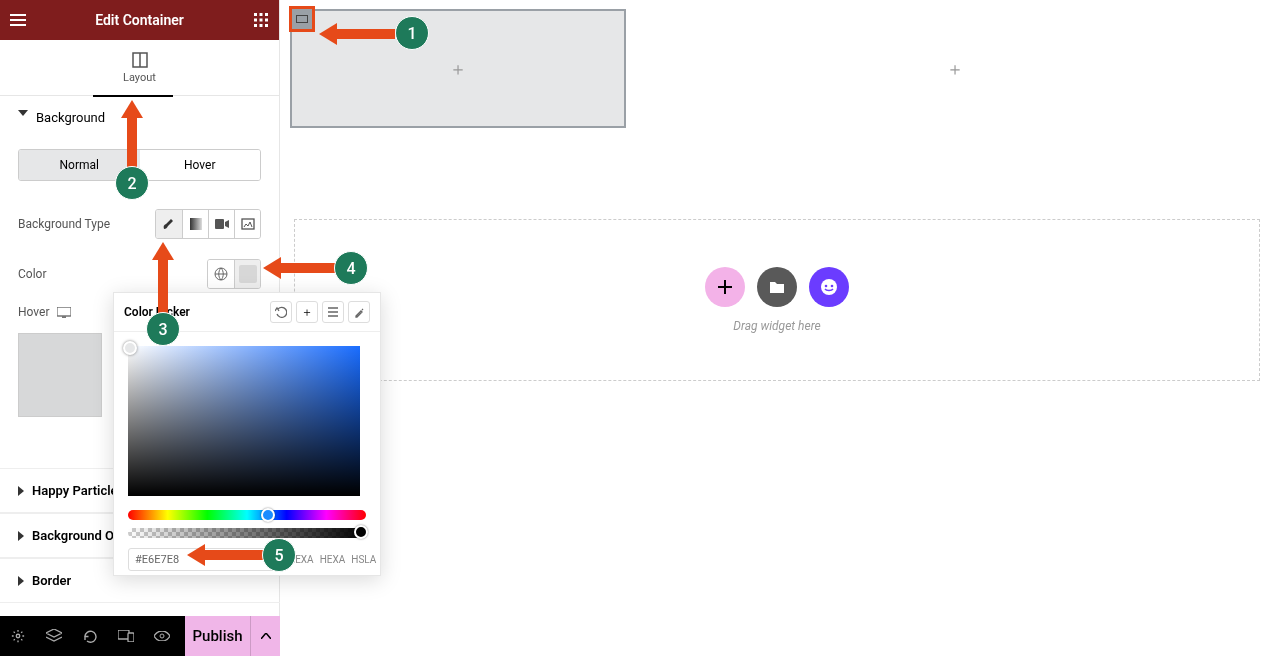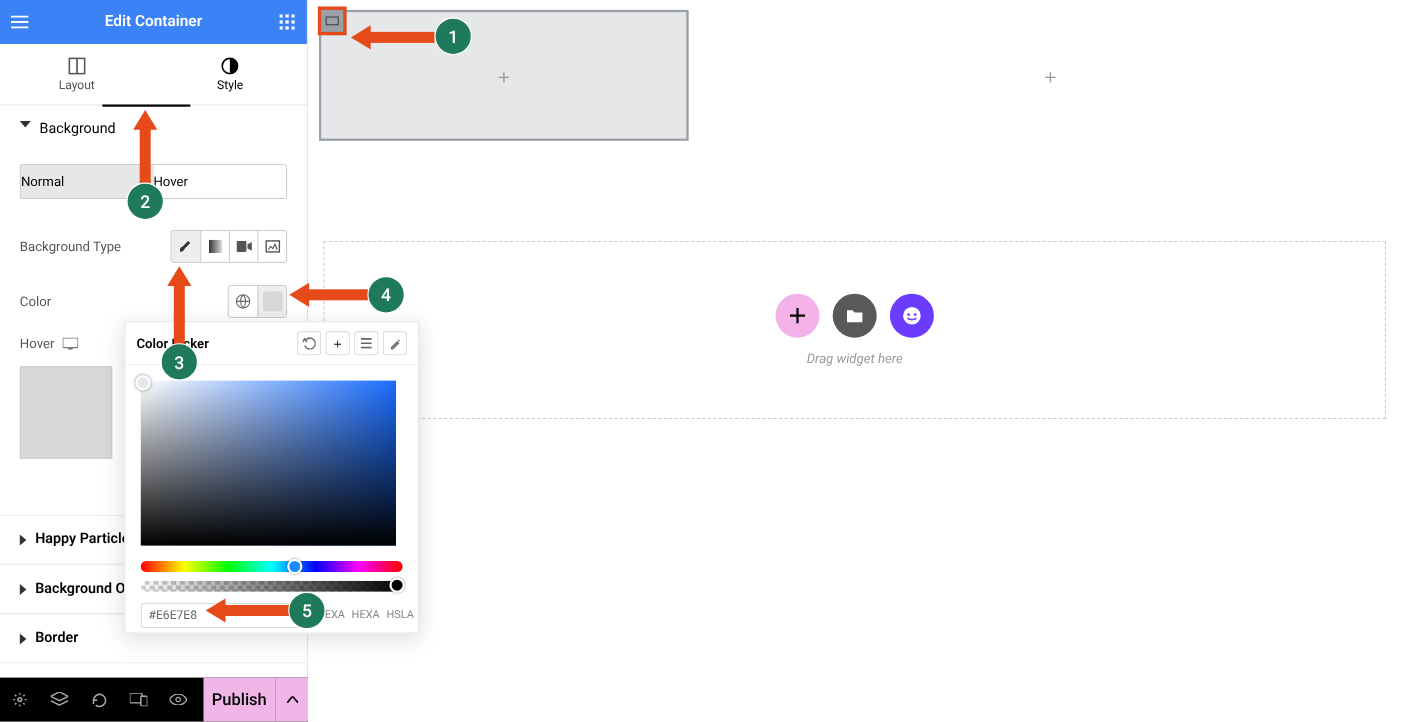--- a/index.html
+++ b/index.html
@@ -1,34 +1,34 @@
 <!DOCTYPE html>
 <html><head>
 <meta charset="utf-8">
 <style>
 * { box-sizing: border-box; margin: 0; padding: 0; font-family: -apple-system, BlinkMacSystemFont, "Segoe UI", Roboto, Arial, sans-serif; }
 html, body { width: 1278px; height: 656px; overflow: hidden; background: #fff; }
 
 .sidebar { position: absolute; left: 0; top: 0; width: 280px; height: 656px; background: #fff; border-right: 1px solid #e6e6e6; }
-.header { height: 40px; background: #3b82f6; color: #fff; display: flex; align-items: center; position: relative; }
+.header { height: 40px; background: #7f1d1d; color: #fff; display: flex; align-items: center; position: relative; }
 .menu-btn { width: 36px; height: 40px; display: flex; align-items: center; justify-content: center; cursor: pointer; }
 .header-title { flex: 1; text-align: center; font-size: 14px; font-weight: 600; }
 .header-grid { width: 36px; height: 40px; display: flex; align-items: center; justify-content: center; cursor: pointer; }
 
 .tabs { display: flex; height: 56px; border-bottom: 1px solid #e6e6e6; }
 .tab { flex: 1; display: flex; flex-direction: column; align-items: center; justify-content: center; font-size: 11px; color: #555; cursor: pointer; gap: 3px; }
 .tab.active { color: #000; }
 .tab-underline { position: absolute; left: 93px; top: 95px; width: 80px; height: 2px; background: #000; }
 .section-head { display: flex; align-items: flex-start; gap: 8px; font-size: 13px; font-weight: 400; cursor: pointer; }
 .caret { width: 0; height: 0; border-left: 5px solid transparent; border-right: 5px solid transparent; }
 .caret-down { border-top: 6px solid #333; }
 .caret-right { border-left: 6px solid #333; border-top: 5px solid transparent; border-bottom: 5px solid transparent; border-right: none; width:0;height:0;}
 
 .state-toggle { display:flex; margin: 18px; border:1px solid #ccc; border-radius:3px; overflow:hidden;}
-.state-btn { flex:1; text-align:left; font-size:12px; padding:8px 0; background:#fff; cursor:pointer;}
+.state-btn { flex:1; text-align:center; font-size:12px; padding:8px 0; background:#fff; cursor:pointer;}
 .state-btn.active { background:#e6e7e8; }
 
 .control-row { display:flex; align-items:center; justify-content:space-between; padding: 10px 18px; font-size:12px; color:#555;}
 .bgtype-group { display:flex; border:1px solid #ccc; border-radius:3px; overflow:hidden;}
 .bgtype-btn { width:26px; height:28px; display:flex; align-items:center; justify-content:center; border-left:1px solid #ccc; cursor:pointer; background:#fff;}
 .bgtype-btn:first-child { border-left:none; background:#eee;}
 
 .color-swatch-group { display:flex; border:1px solid #ccc; border-radius:3px; overflow:hidden;}
 .swatch-btn { width:26px; height:28px; display:flex; align-items:center; justify-content:center; border-left:1px solid #ccc; cursor:pointer; background:#fff;}
 .swatch-btn:first-child { border-left:none;}
@@ -117,27 +117,20 @@
   </div>
 
   <div class="tabs">
     <div class="tab">
       <svg width="16" height="16" viewBox="0 0 16 16">
           <rect x="1" y="1" width="14" height="14" fill="none" stroke="#555" stroke-width="1.5"></rect>
           <line x1="8" y1="1" x2="8" y2="15" stroke="#555" stroke-width="1.5"></line>
         </svg>
       <span>Layout</span>
     </div>
-    <div class="tab active">
-      <svg width="16" height="16" viewBox="0 0 16 16">
-          <circle cx="8" cy="8" r="7" fill="none" stroke="#000" stroke-width="1.5"></circle>
-          <path d="M8 1 A7 7 0 0 1 8 15 Z" fill="#000"></path>
-        </svg>
-      <span>Style</span>
-    </div>
   </div>
   <div class="tab-underline"></div>
 
   <div style="padding-top:14px;">
     <div class="section-head" style="padding:0 18px 6px;">
       <span class="caret caret-down"></span>
       <span>Background</span>
     </div>
   </div>
 

